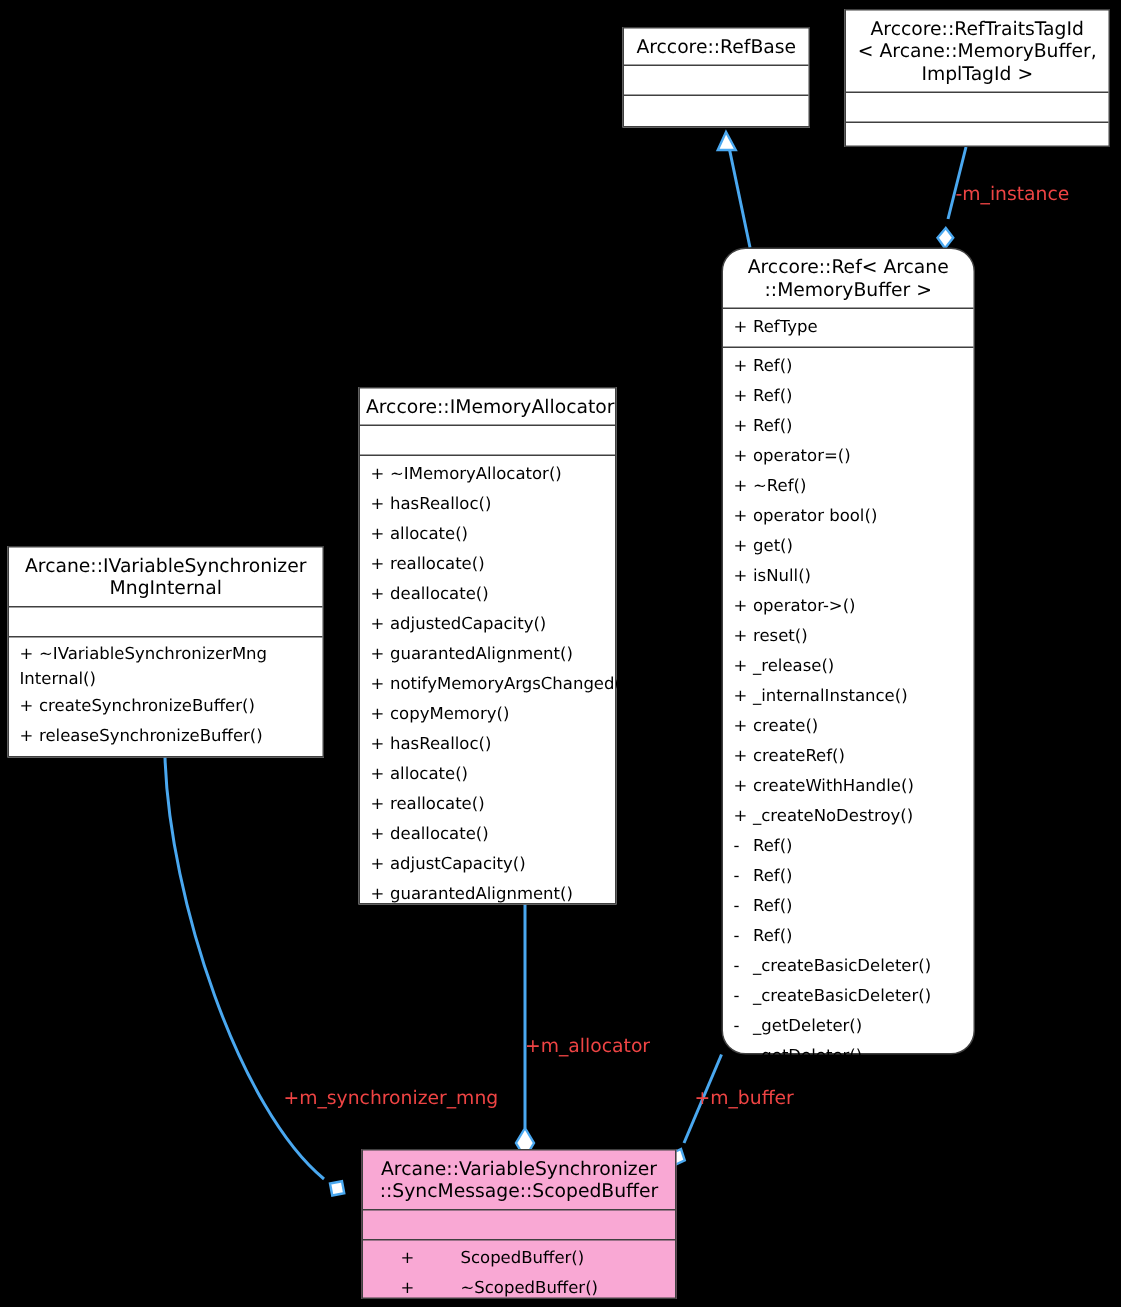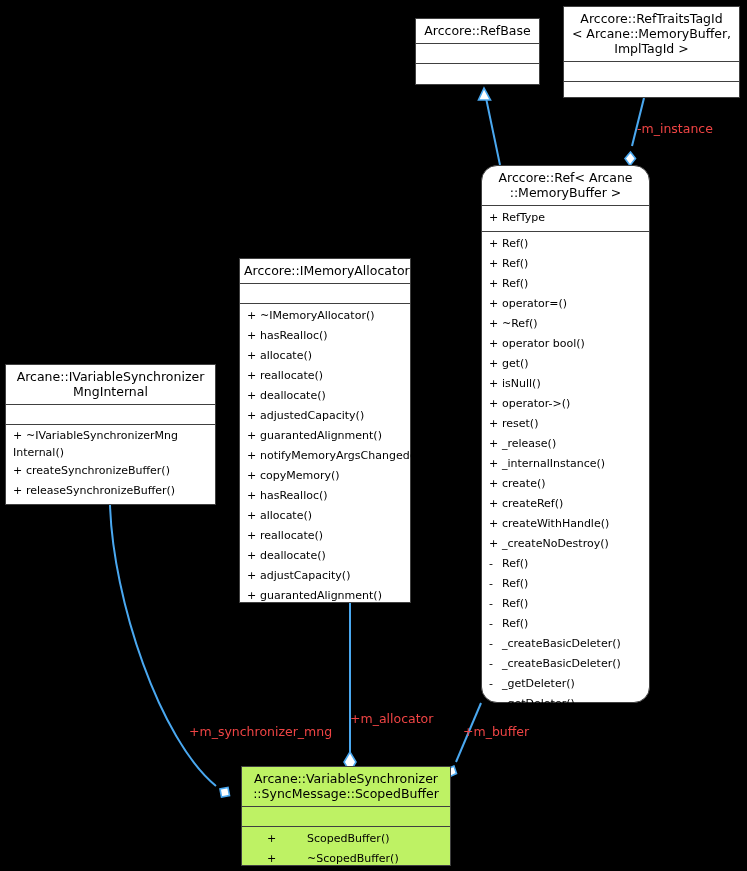--- a/index.html
+++ b/index.html
@@ -28,21 +28,21 @@
     pointer-events: none;
   }
   .uml-box {
     position: absolute;
     box-sizing: border-box;
     border: 1px solid #404040;
     background: #ffffff;
     color: #000000;
   }
   .uml-box.highlight {
-    background: #bef264;
+    background: #f9a8d4;
     border: 1px solid #404040;
   }
   .box-title {
     text-align: center;
     font-size: 12.5px;
     line-height: 15px;
     padding: 4px 4px 5px 4px;
     box-sizing: border-box;
     white-space: pre-line;
   }
@@ -226,16 +226,16 @@
     <div class="attr-section empty"></div>
     <div class="sep"></div>
     <div class="meth-section" id="sb-meths">
         <div class="row centered"><span class="vis">+</span><span class="txt">ScopedBuffer()</span></div>
         <div class="row centered"><span class="vis">+</span><span class="txt">~ScopedBuffer()</span></div>
       </div>
   </div>
 
   <div class="edge-label" style="left:637px; top:122px;">-m_instance</div>
   <div class="edge-label" style="left:189px; top:725px;">+m_synchronizer_mng</div>
-  <div class="edge-label" style="left:350px; top:712px;">+m_allocator</div>
+  <div class="edge-label" style="left:350px; top:690px;">+m_allocator</div>
   <div class="edge-label" style="left:463px; top:725px;">+m_buffer</div>
 
 </div>
 
 </body></html>

